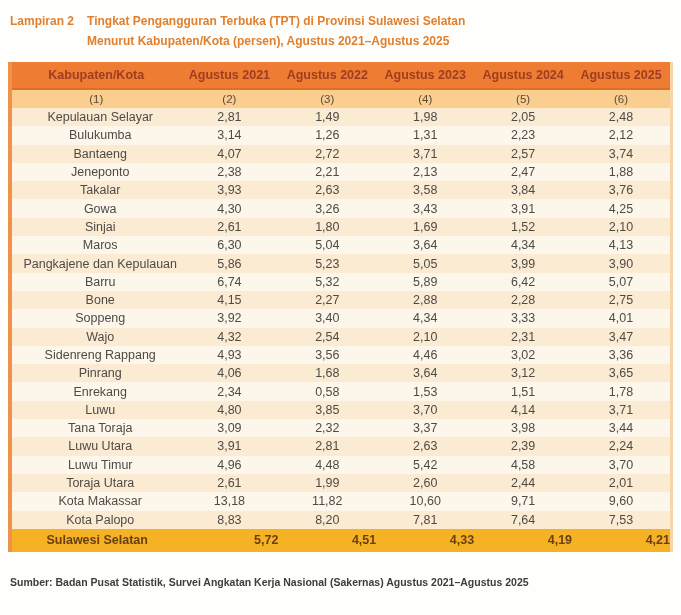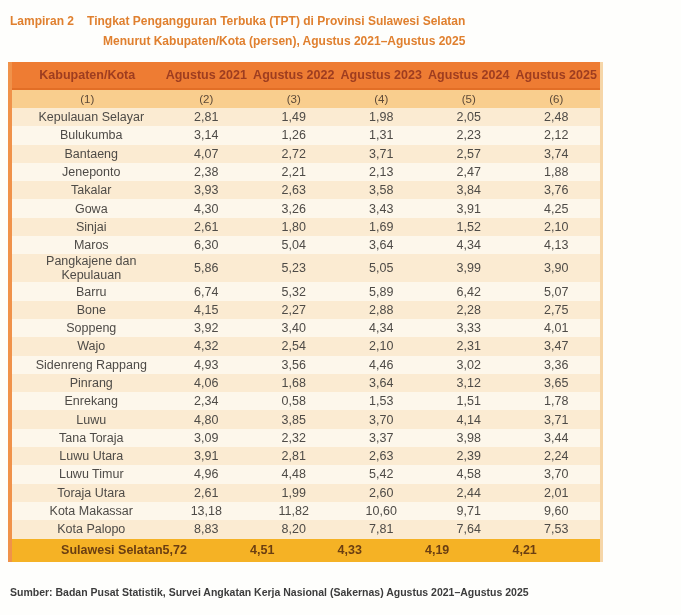--- a/index.html
+++ b/index.html
@@ -14,24 +14,24 @@
   .title-block {
     display: flex;
     gap: 13px;
     color: var(--title-color, #E0802F);
     font-weight: bold;
     font-size: 12px;
     line-height: 20px;
     margin-bottom: 11px;
     padding-left: 2px;
   }
-  .title-lines div { white-space: nowrap; text-align: right; }
+  .title-lines div { white-space: nowrap; }
 
   .table-wrap {
-    width: 595px;
+    width: 665px;
     border-left: 4px solid var(--edge-left, #F0924A);
     border-right: 3px solid var(--edge-right, #F6D6A8);
   }
   table {
     width: 100%;
     border-collapse: collapse;
     table-layout: fixed;
   }
   col.c-name { width: 25.6%; }
   col.c-val  { width: 14.88%; }
@@ -64,24 +64,24 @@
   tbody td.name { text-align: center; padding-left: 10px; }
   tbody tr:nth-child(odd)  td { background: var(--stripe-a, #FBEBD2); }
   tbody tr:nth-child(even) td { background: var(--stripe-b, #FDF7EB); }
 
   tfoot td {
     background: var(--total-bg, #F5B225);
     color: var(--total-text, #6A3E12);
     font-weight: bold;
     font-size: 12.5px;
     height: 23px;
-    text-align: left;
+    text-align: right;
     vertical-align: middle;
   }
-  tfoot td.name { text-align: right; padding-left: 2px; }
+  tfoot td.name { text-align: center; padding-left: 2px; }
 
   .source-note {
     margin-top: 24px;
     padding-left: 2px;
     font-size: 10.5px;
     font-weight: bold;
     color: var(--source-text, #3C3C3C);
   }
 </style>
 </head>

